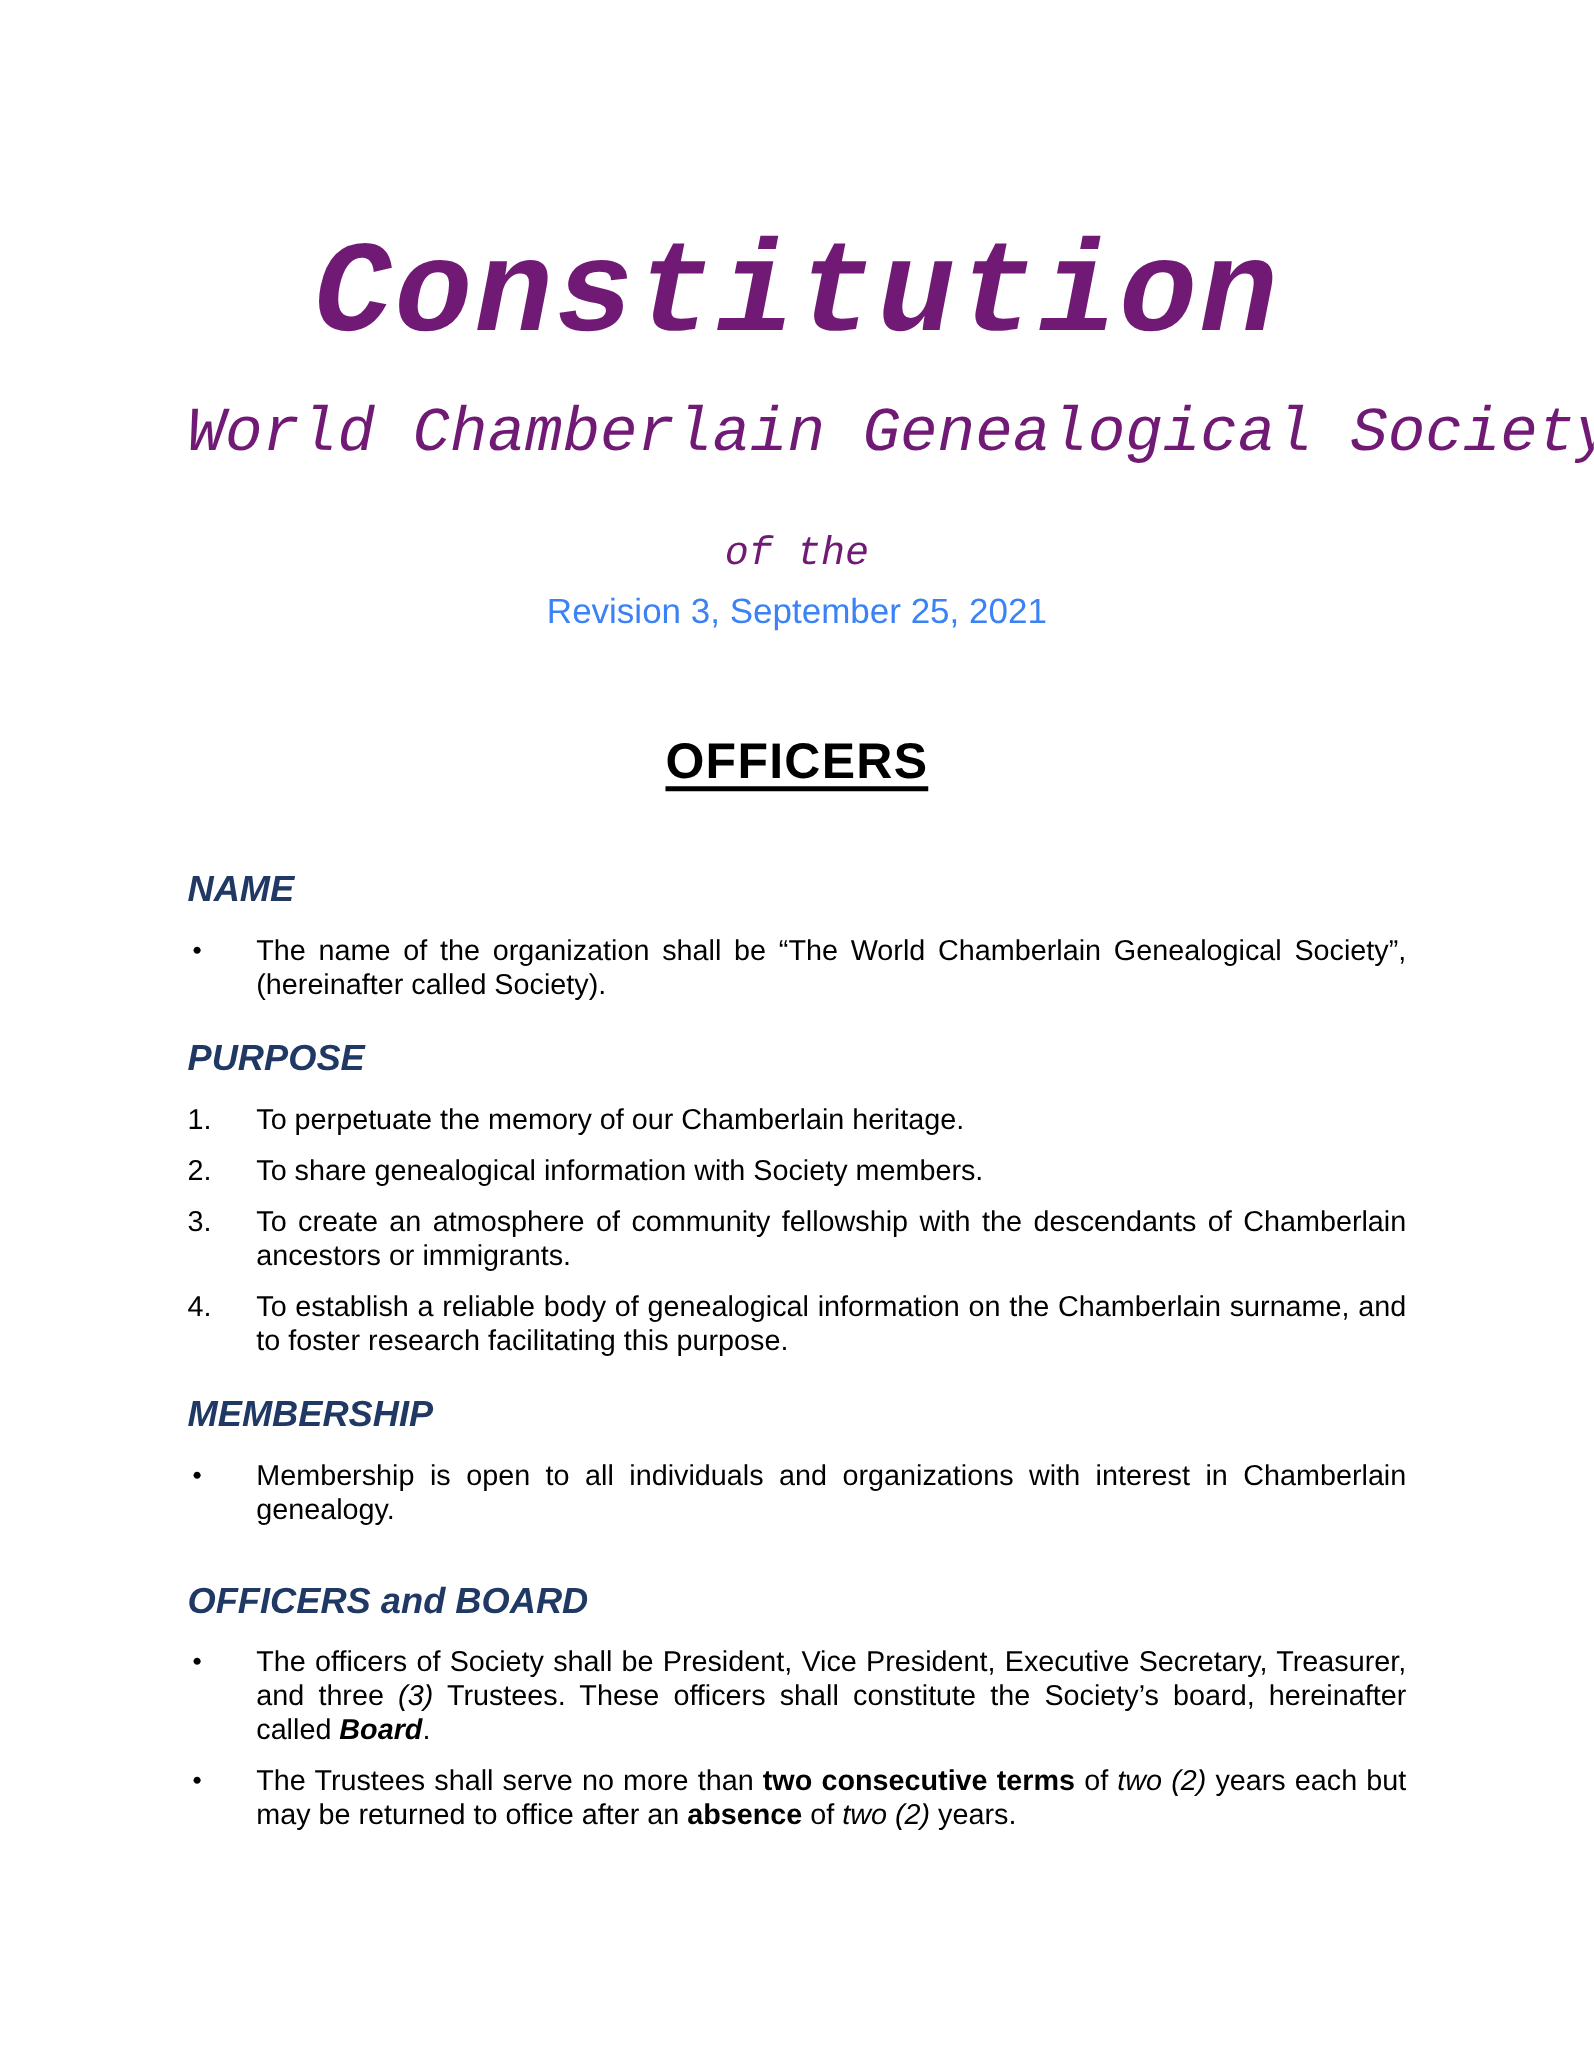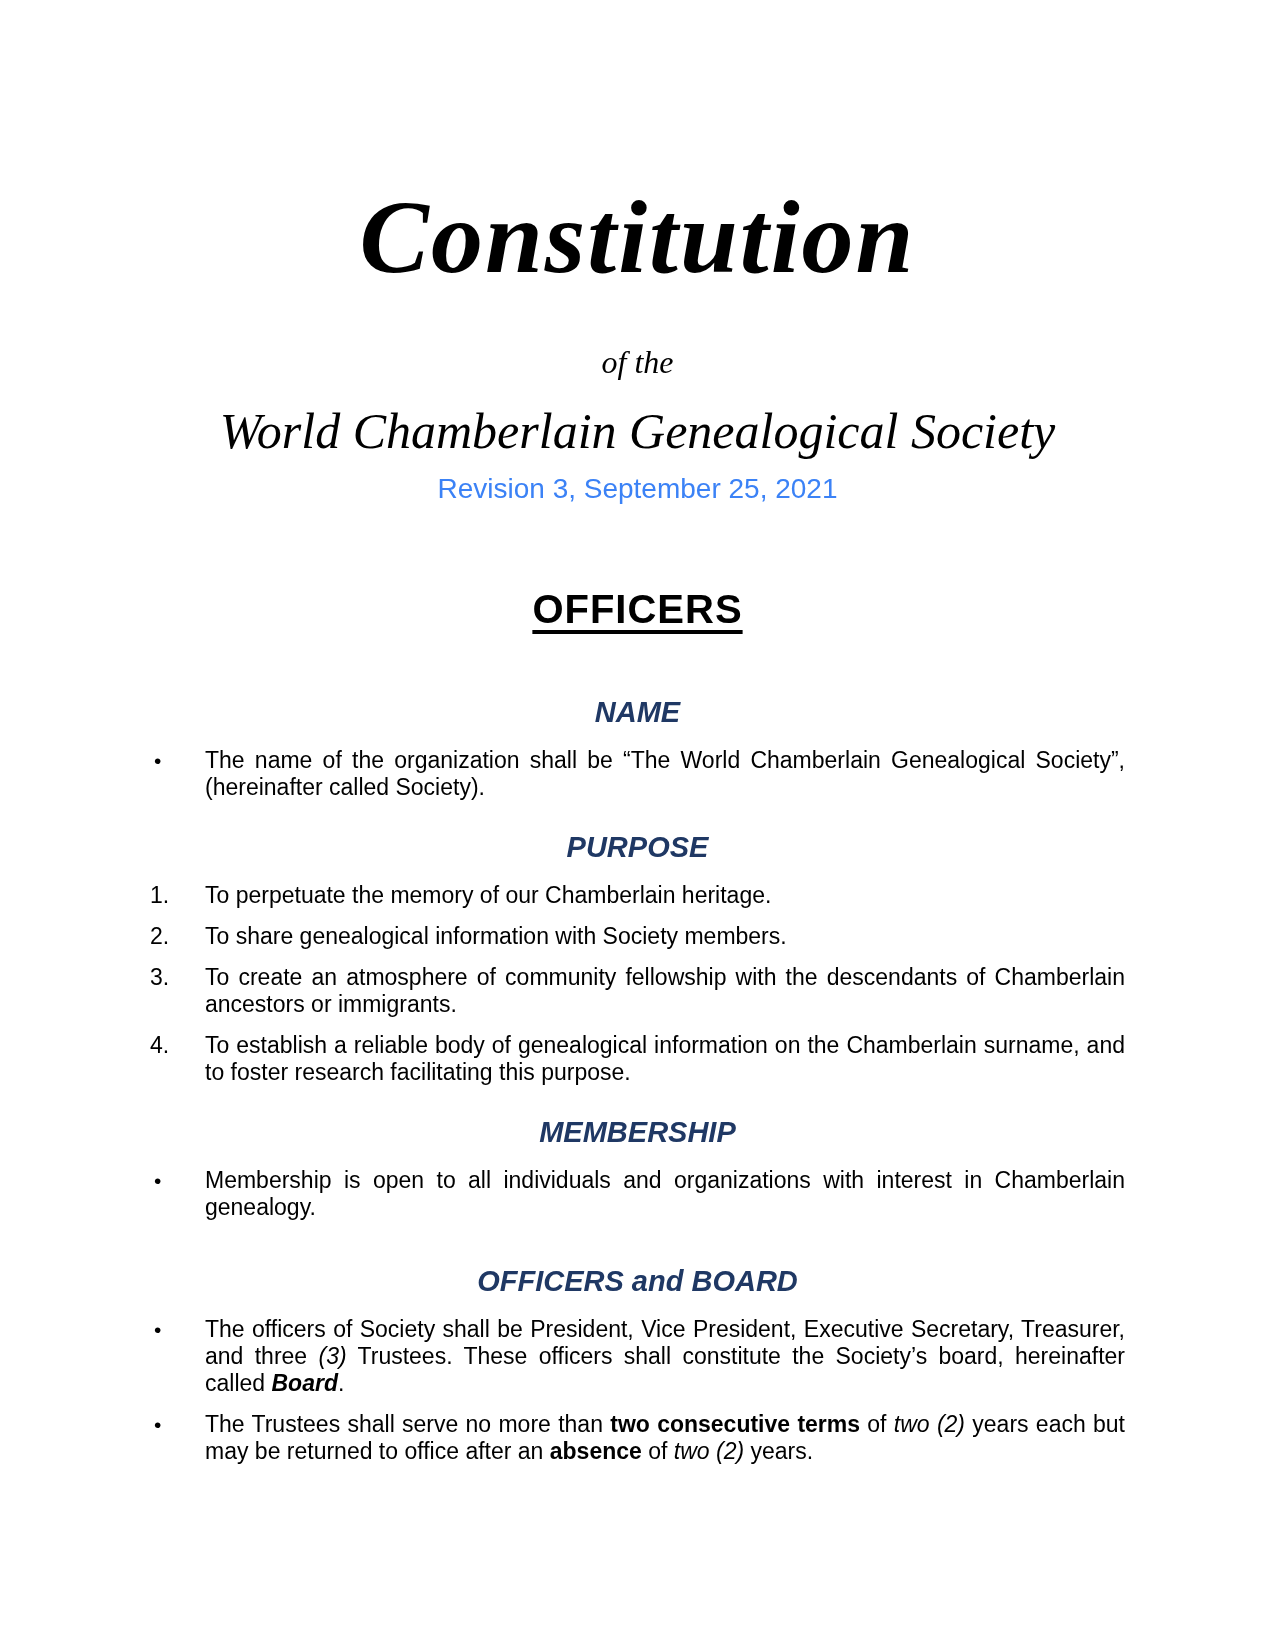--- a/index.html
+++ b/index.html
@@ -17,23 +17,23 @@
   .page {
     box-sizing: border-box;
     width: 1275px;
     height: 1650px;
     padding: 150px 150px 60px 150px;
   }
 
   
   .title-block { text-align: center; }
   .script {
-    font-family: Liberation Serif, serif;
+    font-family: Liberation Mono, monospace;
     font-style: italic;
-    color: #000000;
+    color: #701a75;
     text-align: center;
   }
   .title-main {
     font-size: 104px;
     font-weight: bold;
     line-height: 1.1;
     margin: 30px 0 0 0;
     letter-spacing: 2px;
   }
   .title-ofthe {
@@ -61,21 +61,21 @@
     font-weight: bold;
     letter-spacing: 1px;
     text-decoration: underline;
     text-decoration-thickness: 4px;
     text-underline-offset: 7px;
     margin: 82px 0 0 0;
   }
 
   
   .sec-heading {
-    text-align: center;
+    text-align: left;
     font-size: 29px;
     font-weight: bold;
     font-style: italic;
     color: #1F3864;
     margin: 30px 0 18px 0;
   }
   .sec-heading.first { margin-top: 64px; }
   .sec-heading.roomy { margin-top: 44px; }
 
   
@@ -105,22 +105,22 @@
   .li .txt { display: block; }
   b.bi { font-style: italic; }
 </style>
 </head>
 <body>
 
 <div class="page">
 
   <div class="title-block">
     <h1 class="script title-main">Constitution</h1>
+    <div class="script title-org">World Chamberlain Genealogical Society</div>
     <div class="script title-ofthe">of the</div>
-    <div class="script title-org">World Chamberlain Genealogical Society</div>
     <div class="revision">Revision 3, September 25, 2021</div>
   </div>
 
   <h2 class="articles-heading">OFFICERS</h2>
 
   <h3 class="sec-heading first">NAME</h3>
   <div class="li bullet">
     <span class="marker">•</span>
     <span class="txt">The name of the organization shall be “The World Chamberlain Genealogical Society”, (hereinafter called Society).</span>
   </div>

